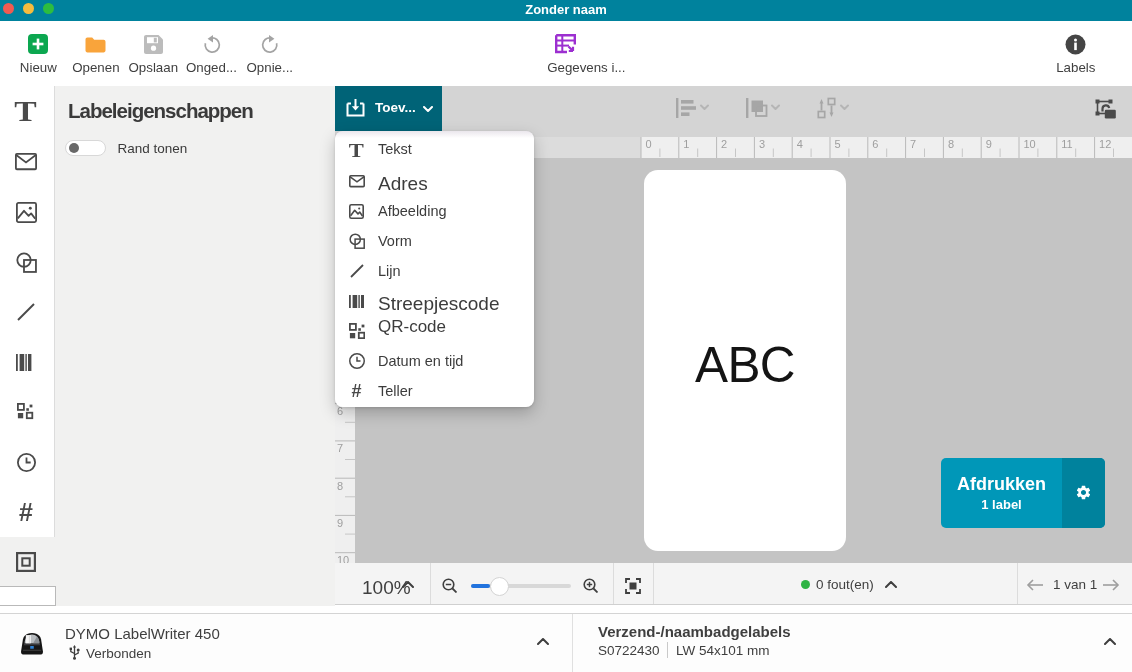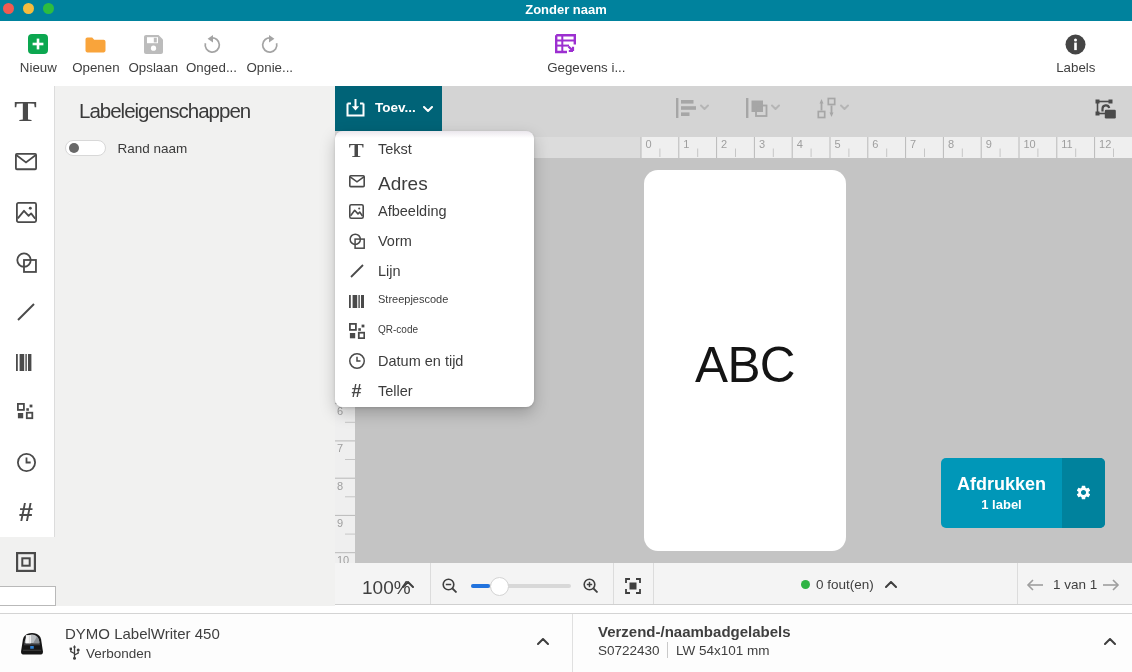--- a/index.html
+++ b/index.html
@@ -197,25 +197,25 @@
 <div class="abs" style="left:121px;top:0;width:43px;height:70px;background:#00829d"></div>
 <div class="abs" style="left:0;top:16px;width:121px;text-align:center;font-size:18px;font-weight:700;color:#fff">Afdrukken</div>
 <div class="abs" style="left:0;top:39px;width:121px;text-align:center;font-size:13px;font-weight:700;color:#fff">1 label</div>
 <div class="abs ico" style="left:126px;top:26px;width:32px;height:17px">
       <svg width="17" height="17" viewBox="0 0 24 24">
         <path d="M19.14 12.94c.04-.3.06-.61.06-.94 0-.32-.02-.64-.07-.94l2.03-1.58c.18-.14.23-.41.12-.61l-1.92-3.32c-.12-.22-.37-.29-.59-.22l-2.39.96c-.5-.38-1.03-.7-1.62-.94l-.36-2.54c-.04-.24-.24-.41-.48-.41h-3.84c-.24 0-.43.17-.47.41l-.36 2.54c-.59.24-1.13.57-1.62.94l-2.39-.96c-.22-.08-.47 0-.59.22L2.74 8.87c-.12.21-.08.47.12.61l2.03 1.58c-.05.3-.09.63-.09.94s.02.64.07.94l-2.03 1.58c-.18.14-.23.41-.12.61l1.92 3.32c.12.22.37.29.59.22l2.39-.96c.5.38 1.03.7 1.62.94l.36 2.54c.05.24.24.41.48.41h3.84c.24 0 .44-.17.47-.41l.36-2.54c.59-.24 1.13-.56 1.62-.94l2.39.96c.22.08.47 0 .59-.22l1.92-3.32c.12-.22.07-.47-.12-.61l-2.01-1.58zM12 15.6c-1.98 0-3.6-1.62-3.6-3.6s1.62-3.6 3.6-3.6 3.6 1.62 3.6 3.6-1.62 3.6-3.6 3.6z" fill="#fff"></path>
       </svg>
     </div>
 </div>
 <div class="abs" style="left:55px;top:86px;width:280px;height:520px;background:#f1f1f0"></div>
-<div class="abs" style="left:79px;top:99px;font-size:20.5px;letter-spacing:-1px;font-weight:400;color:#3a3a3a">Labeleigenschappen</div>
+<div class="abs" style="left:68px;top:99px;font-size:20.5px;letter-spacing:-1px;font-weight:700;color:#3a3a3a">Labeleigenschappen</div>
 <div class="abs" style="left:65px;top:140px;width:41px;height:16px;background:#fff;border:1px solid #d8d8d8;border-radius:8.5px">
 <div class="abs" style="left:2.8px;top:2px;width:10px;height:10px;border-radius:50%;background:#686868"></div>
   </div>
-<div class="abs" style="left:117.5px;top:141px;font-size:13.5px;color:#3a3a3a">Rand naam</div>
+<div class="abs" style="left:117.5px;top:141px;font-size:13.5px;color:#3a3a3a">Rand tonen</div>
 <div class="abs" style="left:0;top:86px;width:55px;height:451px;background:#fff;border-right:1px solid #dcdcdc"></div>
 <div class="abs" style="left:0;top:537px;width:55px;height:49px;background:#f1f1f0"></div>
 <div class="abs" style="left:0;top:586px;width:56px;height:19.5px;background:#fff;border:1px solid #b9b9b9;border-left:none"></div>
 <div class="abs ico" style="left:15.0px;top:102.0px;width:22px;height:20px">
     <span style="font-family:'Liberation Serif',serif;font-weight:700;font-size:28.5px;color:#4a4a4a;line-height:1;display:inline-block;transform:scaleX(1.18)">T</span>
   </div>
 <div class="abs ico" style="left:15.0px;top:153.4px;width:22px;height:17.2px">
     <svg width="22" height="17.16" viewBox="0 0 22 17.16" style="">
       <rect x="0.9" y="0.9" width="20.2" height="15.36" rx="1" fill="none" stroke="#4a4a4a" stroke-width="1.8"></rect>
       <path d="M0.9 1.8 L11.0 9.438 L21.1 1.8" fill="none" stroke="#4a4a4a" stroke-width="1.8"></path>
@@ -419,31 +419,31 @@
     </div>
 <div class="abs" style="left:43px;top:132.8px;font-size:14.5px;color:#3c3c3c">Lijn</div>
 <div class="abs ico" style="left:13.5px;top:163.8px;width:16px;height:14px">
       <svg width="15.4" height="13" viewBox="0 0 15.4 13" style="">
         <rect x="0" y="0" width="1.8" height="13.552" fill="#4a4a4a"></rect>
         <rect x="3.6" y="0" width="4.6" height="13.552" fill="#4a4a4a"></rect>
         <rect x="9.4" y="0" width="1.4" height="13.552" fill="#4a4a4a"></rect>
         <rect x="12" y="0" width="3.4" height="13.552" fill="#4a4a4a"></rect>
       </svg>
     </div>
-<div class="abs" style="left:43px;top:162.8px;font-size:11px;color:#3c3c3c">Streepjescode</div>
+<div class="abs" style="left:43px;top:162.8px;font-size:19px;color:#3c3c3c">Streepjescode</div>
 <div class="abs ico" style="left:13.5px;top:192.8px;width:16px;height:16px">
       <svg width="16" height="16" viewBox="0 0 16 16" style="">
         <rect x="0.9" y="0.9" width="6" height="6" fill="none" stroke="#4a4a4a" stroke-width="1.8"></rect>
         <rect x="0.9" y="10" width="5.3" height="5.3" fill="#4a4a4a"></rect>
         <rect x="9.8" y="9.7" width="5.5" height="5.5" fill="none" stroke="#4a4a4a" stroke-width="1.8"></rect>
         <rect x="9.3" y="5.2" width="2.6" height="2.6" fill="#4a4a4a"></rect>
         <rect x="12.6" y="1.6" width="2.8" height="2.8" fill="#4a4a4a"></rect>
       </svg>
     </div>
-<div class="abs" style="left:43px;top:193px;font-size:10px;color:#3c3c3c">QR-code</div>
+<div class="abs" style="left:43px;top:186px;font-size:17px;color:#3c3c3c">QR-code</div>
 <div class="abs ico" style="left:13.5px;top:222.8px;width:16px;height:16px">
       <svg width="16" height="16" viewBox="0 0 16 16" style="">
         <circle cx="8.0" cy="8.0" r="7.25" fill="none" stroke="#4a4a4a" stroke-width="1.5"></circle>
         <path d="M8.0 3.84 L8.0 8.0 L11.52 8.0" fill="none" stroke="#4a4a4a" stroke-width="1.5"></path>
       </svg>
     </div>
 <div class="abs" style="left:43px;top:222.8px;font-size:14.5px;color:#3c3c3c">Datum en tijd</div>
 <div class="abs ico" style="left:13.5px;top:252.3px;width:16px;height:17px">
       <span style="font-weight:700;font-size:18px;color:#4a4a4a;line-height:1">#</span>
     </div>

